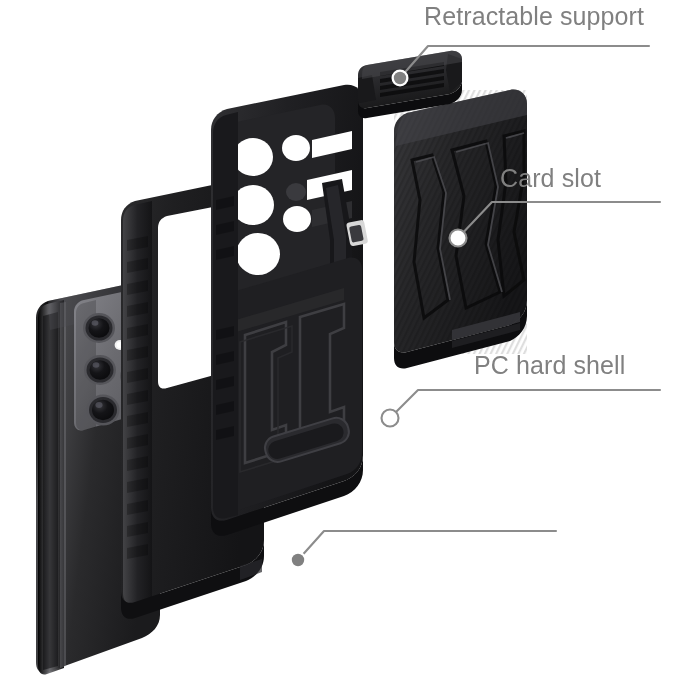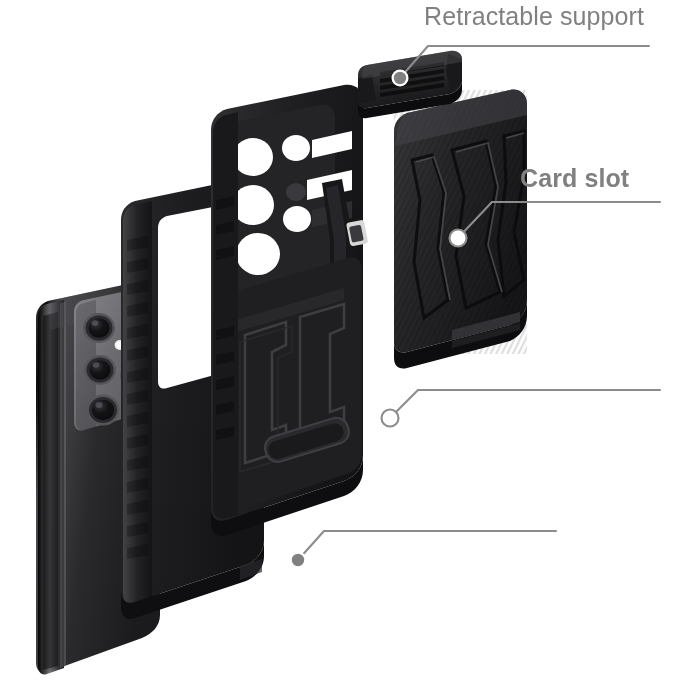--- a/index.html
+++ b/index.html
@@ -16,21 +16,21 @@
     position:absolute;
     color:#808080;
     font-size:25px;
     font-weight:400;
     white-space:nowrap;
     letter-spacing:0.1px;
     line-height:1;
     font-family:"Liberation Sans", sans-serif;
   }
   #lbl-retract{left:424px;top:4px;}
-  #lbl-card{left:520px;top:166px;font-weight:bold;}
+  #lbl-card{left:500px;top:166px;}
   #lbl-pc{left:474px;top:353px;}
   #lbl-tpu{left:396px;top:494px;}
 </style>
 </head>
 <body>
 
 <div id="stage">
 
 <svg id="art" width="700" height="700" viewBox="0 0 700 700">
   <defs>
@@ -317,15 +317,16 @@
 
     <circle cx="298" cy="560" r="8.5" fill="#ffffff"></circle>
     <circle cx="298" cy="560" r="6.2" fill="#808080"></circle>
   </g>
 </svg>
 
 <div class="label" id="lbl-retract">Retractable support</div>
 
 <div class="label" id="lbl-card">Card slot</div>
 
+<div class="label" id="lbl-pc">PC hard shell</div>
 
 
 </div>
 
 </body></html>

